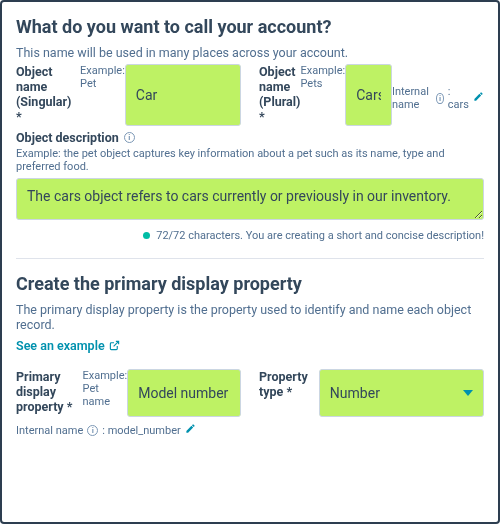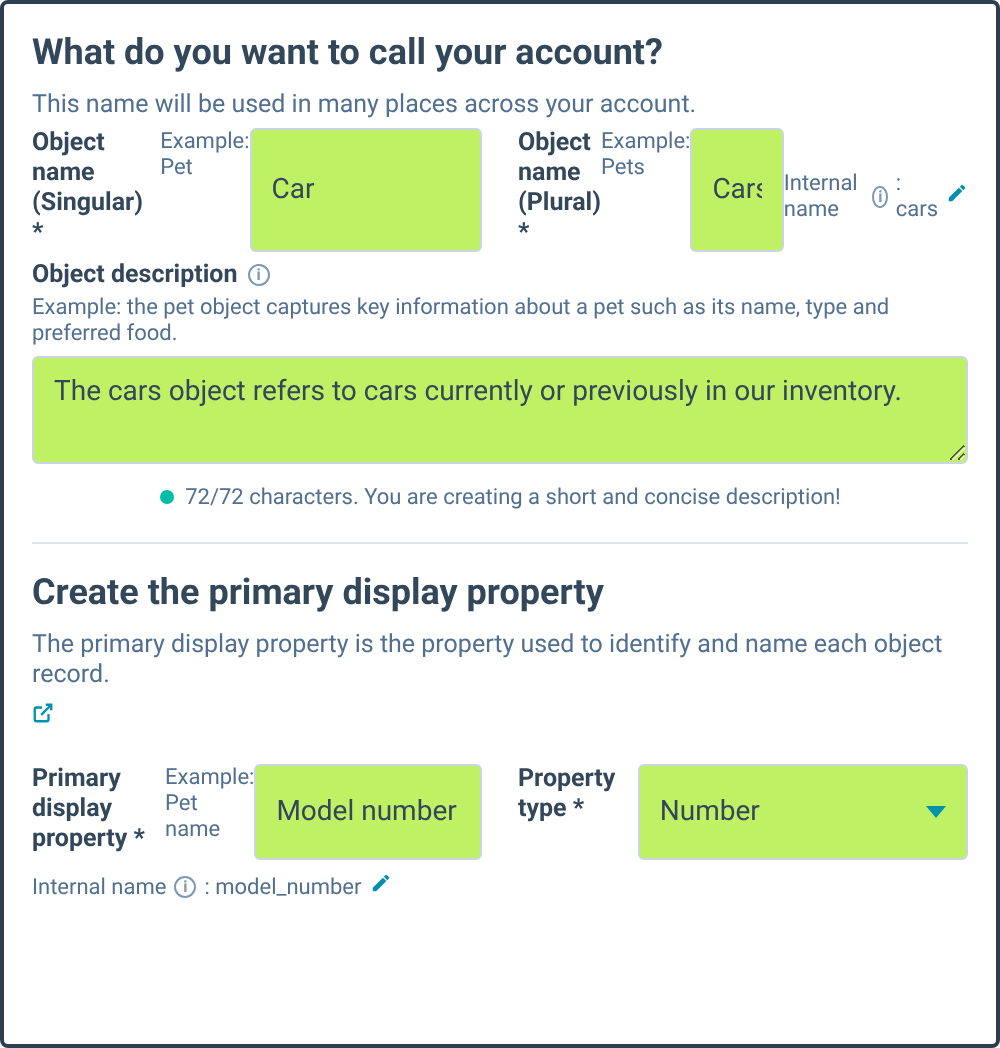--- a/index.html
+++ b/index.html
@@ -42,21 +42,21 @@
   input.text, textarea.text, .select {
     width: 100%;
     border: 1px solid #cbd6e2;
     background: #bef264;
     border-radius: 3px;
     padding: 8px 10px;
     font-size: 14px;
     color: #33475b;
     font-family: inherit;
   }
-  textarea.text { resize: both; height: 54px; line-height: 1.3; }
+  textarea.text { resize: both; height: 42px; line-height: 1.3; }
   .internal {
     font-size: 11px;
     color: #516f90;
     margin-top: 6px;
     display: flex;
     align-items: center;
     gap: 4px;
   }
   .info-icon {
     display: inline-flex;
@@ -69,21 +69,21 @@
     justify-content: center;
     font-weight: 700;
   }
   .pencil-icon {
     color: #0091ae;
     font-size: 12px;
     cursor: pointer;
   }
   .desc-head { display:flex; align-items:center; gap:5px; margin-top:4px; }
   .char-note {
-    display:flex; align-items:center; justify-content:center;
+    display:flex; align-items:center; justify-content:flex-end;
     gap:6px; font-size:11px; color:#516f90; margin-top:6px;
   }
   .dot-teal { width:7px;height:7px;border-radius:50%;background:#00bda5;display:inline-block; }
   hr.sep { border:none; border-top:1px solid #dfe3eb; margin:16px 0 14px; }
   .link {
     color:#0091ae; font-weight:600; font-size:12.5px; cursor:pointer;
     display:inline-flex; align-items:center; gap:4px; margin-top:4px;
   }
   .select {
     display:flex; align-items:center; justify-content:space-between;
@@ -137,20 +137,21 @@
   <span class="dot-teal"></span>
   <span>72/72 characters. You are creating a short and concise description!</span>
 </div>
 
 <hr class="sep">
 
 
 <h2>Create the primary display property</h2>
 <p class="subtitle" style="margin-bottom:2px">The primary display property is the property used to identify and name each object record.</p>
 <span class="link">
+  <span>See an example</span>
   <span class="ext-icon">
     <svg width="11" height="11" viewBox="0 0 24 24" fill="none" stroke="#0091ae" stroke-width="2.5">
         <path d="M18 13v6a2 2 0 0 1-2 2H5a2 2 0 0 1-2-2V8a2 2 0 0 1 2-2h6"></path>
         <polyline points="15 3 21 3 21 9"></polyline>
         <line x1="10" y1="14" x2="21" y2="3"></line>
       </svg>
   </span>
 </span>
 
 <div class="row" style="margin-top:16px">

